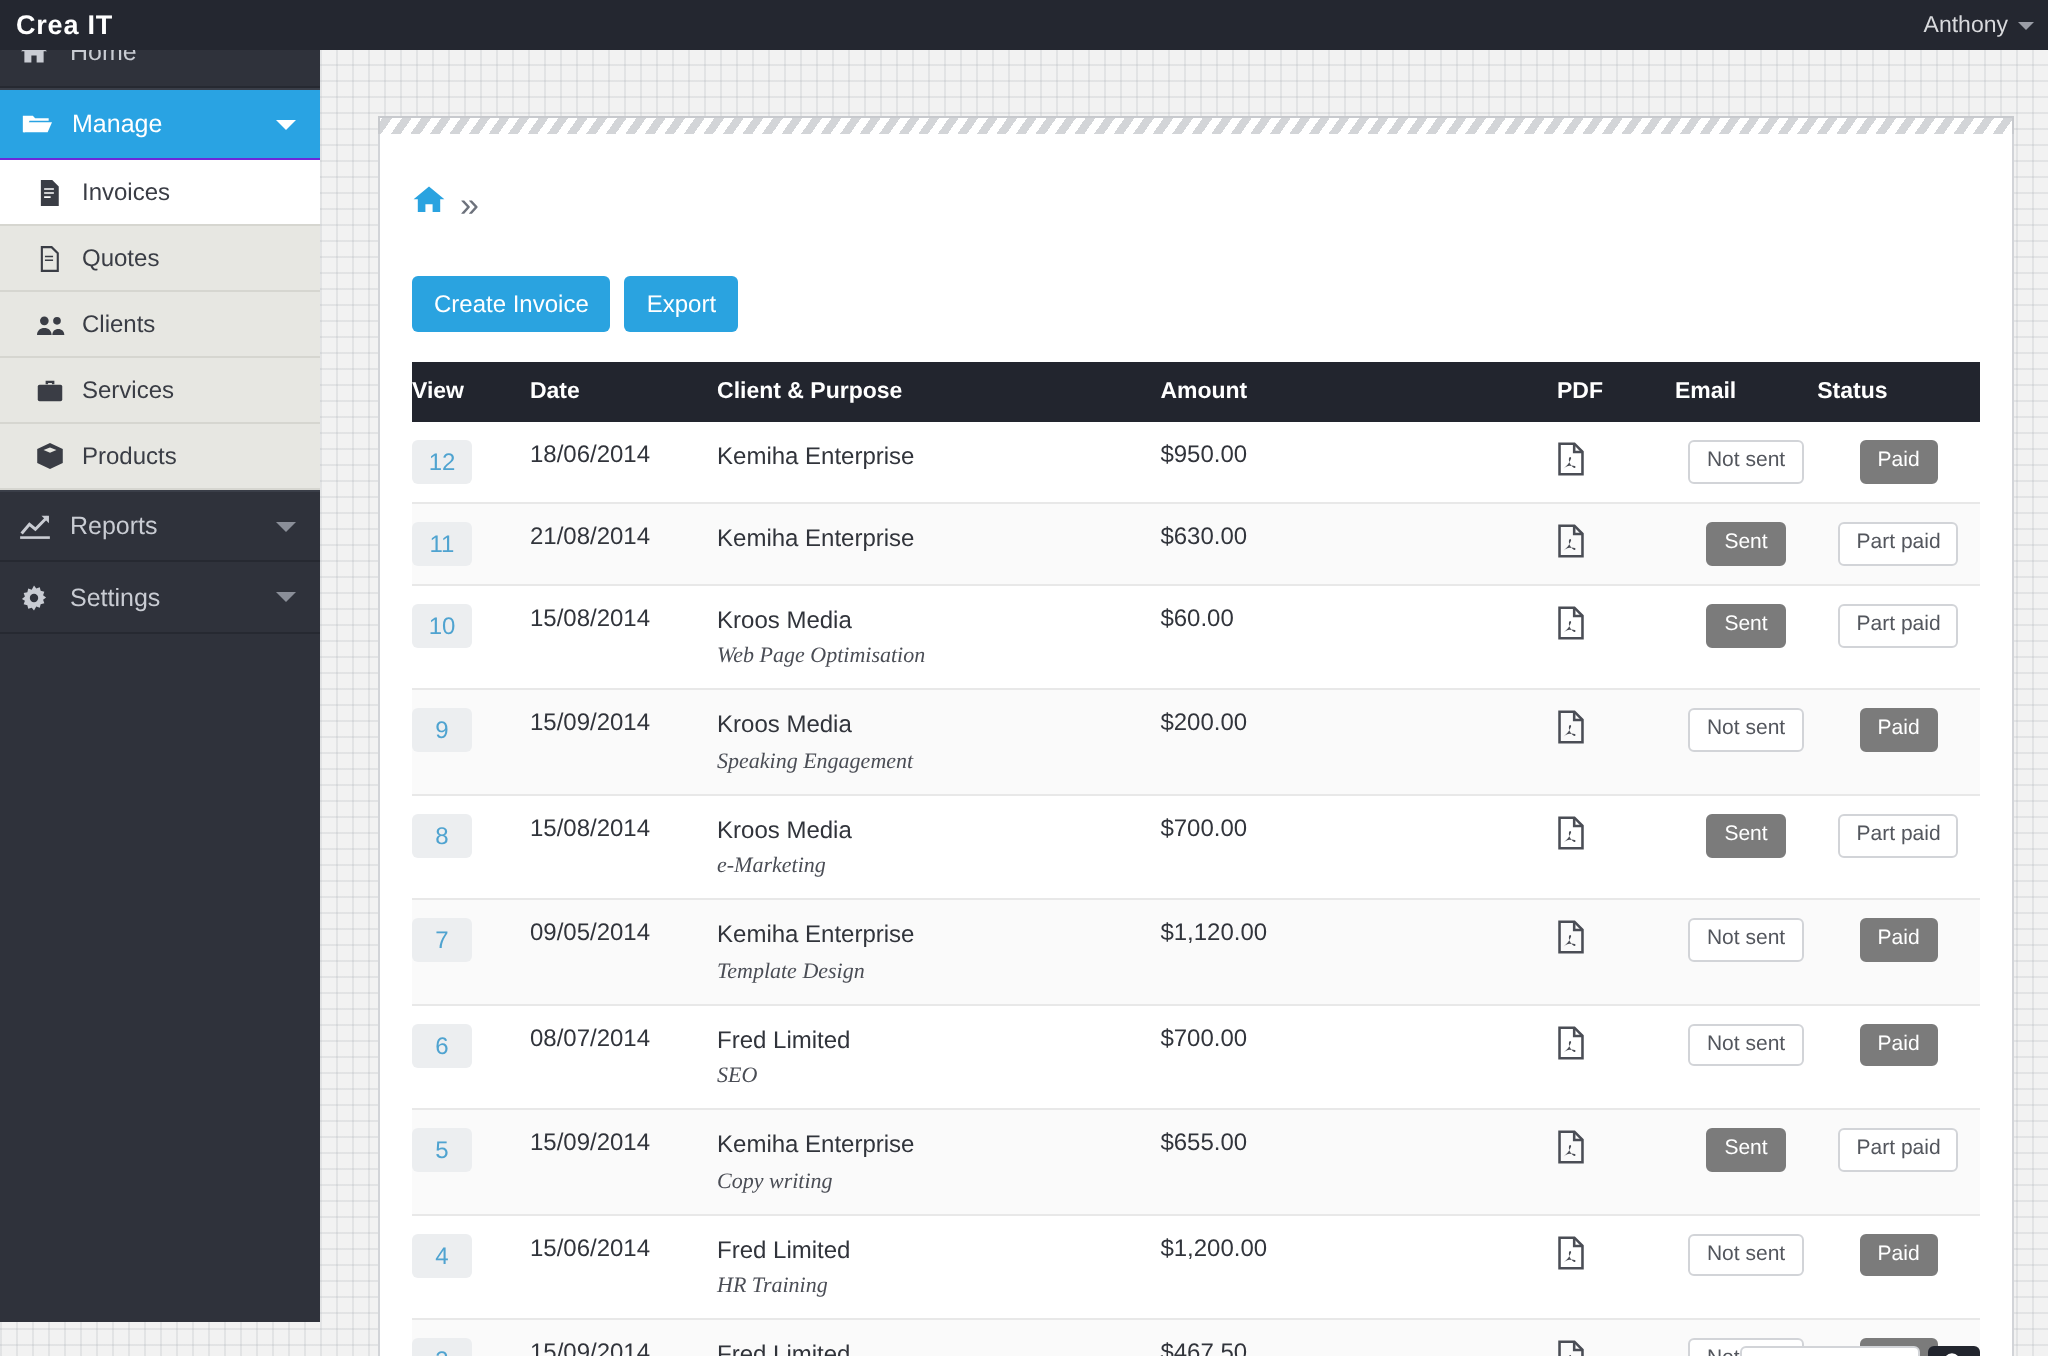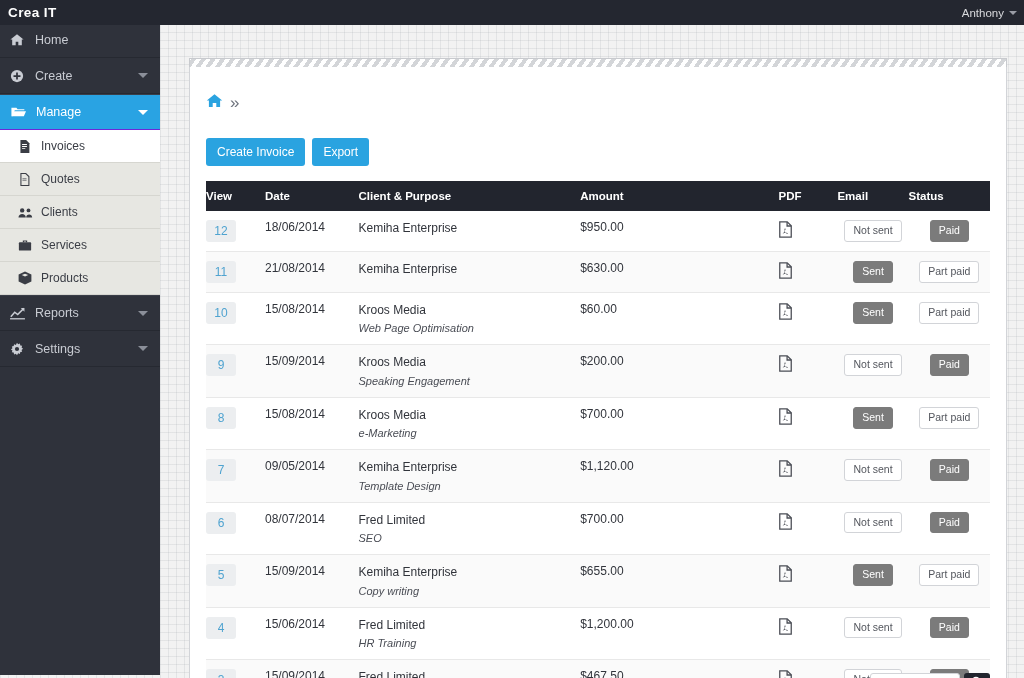--- a/index.html
+++ b/index.html
@@ -51,21 +51,21 @@
   .caret-down {
     width: 0; height: 0;
     border-left: 4px solid transparent;
     border-right: 4px solid transparent;
     border-top: 4px solid #9a9da6;
   }
 
   
   .sidebar {
     position: absolute;
-    top: 22px; left: 0;
+    top: 8px; left: 0;
     width: 160px;
     height: 653px;
     background: #2f323b;
     z-index: 30;
   }
   .nav-item {
     display: flex;
     align-items: center;
     height: 36px;
     padding-left: 10px;
@@ -226,20 +226,21 @@
     padding: 4px 6px;
     cursor: pointer;
   }
   .client-name { color: #31343b; font-size: 12px; line-height: 1.35; }
   .purpose {
     font-style: italic;
     font-size: 11px;
     color: #4a4d55;
     margin-top: 3px;
     line-height: 1.3;
+    font-family: Liberation Serif, serif;
   }
 
   .pdf-cell { text-align: left; }
   .pdf-icon { display: inline-block; margin-top: 1px; cursor: pointer; }
 
   .badge {
     display: inline-block;
     font-size: 10.5px;
     border-radius: 3px;
     padding: 4px 8px;
@@ -309,30 +310,20 @@
 
   <div class="nav-item">
     <span class="nav-icon">
       <svg width="14" height="14" viewBox="0 0 16 16">
           <path fill="#c9ccd3" d="M8 1.5 0.5 7.5h2V14h4v-4h3v4h4V7.5h2z"></path>
         </svg>
     </span>
     <span>Home</span>
   </div>
 
-  <div class="nav-item">
-    <span class="nav-icon">
-      <svg width="14" height="14" viewBox="0 0 16 16">
-          <circle cx="8" cy="8" r="7" fill="#c9ccd3"></circle>
-          <path fill="#2f323b" d="M7 4h2v3h3v2H9v3H7V9H4V7h3z"></path>
-        </svg>
-    </span>
-    <span>Create</span>
-    <span class="expander"></span>
-  </div>
 
   <div class="nav-item active top-level">
     <span class="nav-icon">
       <svg width="15" height="14" viewBox="0 0 18 16">
           <path fill="#ffffff" d="M0.5 3h6l1.4 1.6H16V6H4.5L1.8 13H0.5z"></path>
           <path fill="#ffffff" d="M3.2 7H18l-2.6 6H0.9z"></path>
         </svg>
     </span>
     <span>Manage</span>
     <span class="expander"></span>

